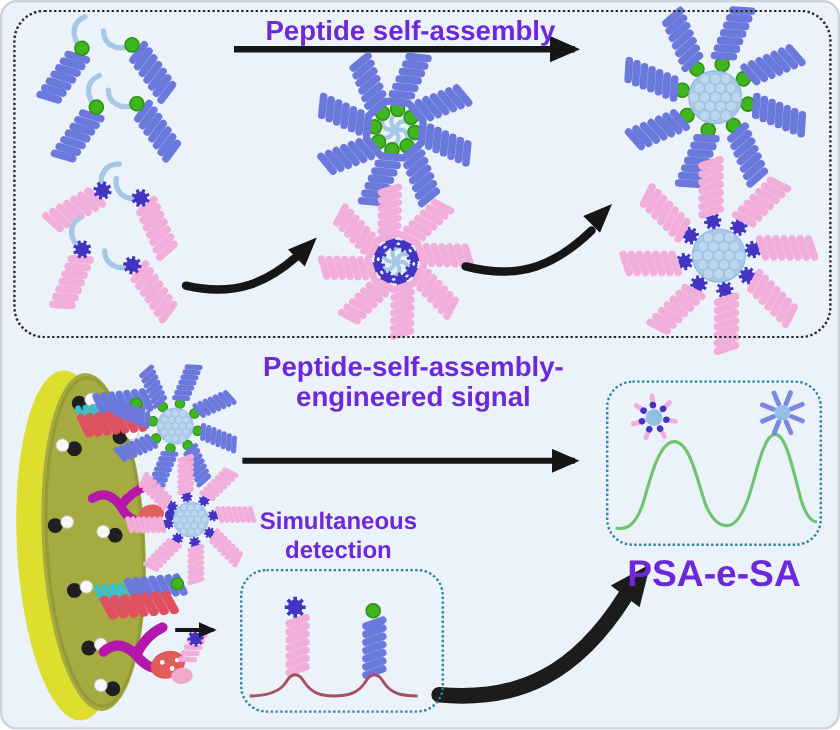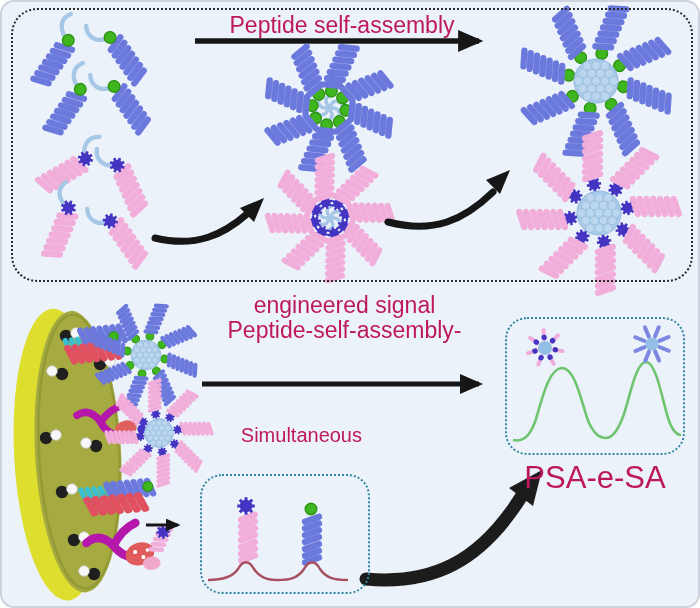--- a/index.html
+++ b/index.html
@@ -6,26 +6,26 @@
   .figure{
     position:relative;width:700px;height:608px;box-sizing:border-box;
     background:#ecf2fa;border:2px solid #ccd3dd;border-radius:14px;
     font-family:"Liberation Sans",sans-serif;overflow:hidden;
   }
   .scene{position:absolute;left:0;top:0;width:700px;height:608px;}
   .top-panel{
     position:absolute;left:9px;top:6px;width:682px;height:274px;
     border:2.5px dotted #2b2b2b;border-radius:26px;box-sizing:border-box;
   }
-  .txt{position:absolute;color:#be185d;font-weight:normal;text-align:center;}
+  .txt{position:absolute;color:#6d28d9;font-weight:bold;text-align:center;}
   .title-top{left:170px;top:10px;width:340px;font-size:23px;}
   .amp-title{left:185px;top:291px;width:315px;font-size:23px;line-height:25px;}
   .amp-title span{display:block;}
   .det-label{left:200px;top:421px;width:160px;font-size:20px;line-height:24px;}
-  .det-label span{display:block;text-align:right;}
+  .det-label span{display:block;}
   .psa-label{left:503px;top:458px;width:180px;font-size:31px;}
   .det-box{
     position:absolute;left:198px;top:472px;width:170px;height:120px;box-sizing:border-box;
     border:2.2px dotted #2e86a0;border-radius:22px;
   }
   .psa-box{
     position:absolute;left:503px;top:315px;width:180px;height:138px;box-sizing:border-box;
     border:2.2px dotted #2e86a0;border-radius:22px;
   }
 </style>
@@ -348,21 +348,22 @@
         </g>
     </g>
   </svg>
 
   <div class="top-panel"></div>
   <div class="det-box"></div>
   <div class="psa-box"></div>
 
   <div class="txt title-top">Peptide self-assembly</div>
   <div class="txt amp-title">
+    <span>Peptide-self-assembly-</span>
     <span>engineered signal</span>
-    <span>Peptide-self-assembly-</span>
   </div>
   <div class="txt det-label">
     <span>Simultaneous</span>
+    <span>detection</span>
   </div>
   <div class="txt psa-label">PSA-e-SA</div>
 
 </div>
 
 </body></html>

